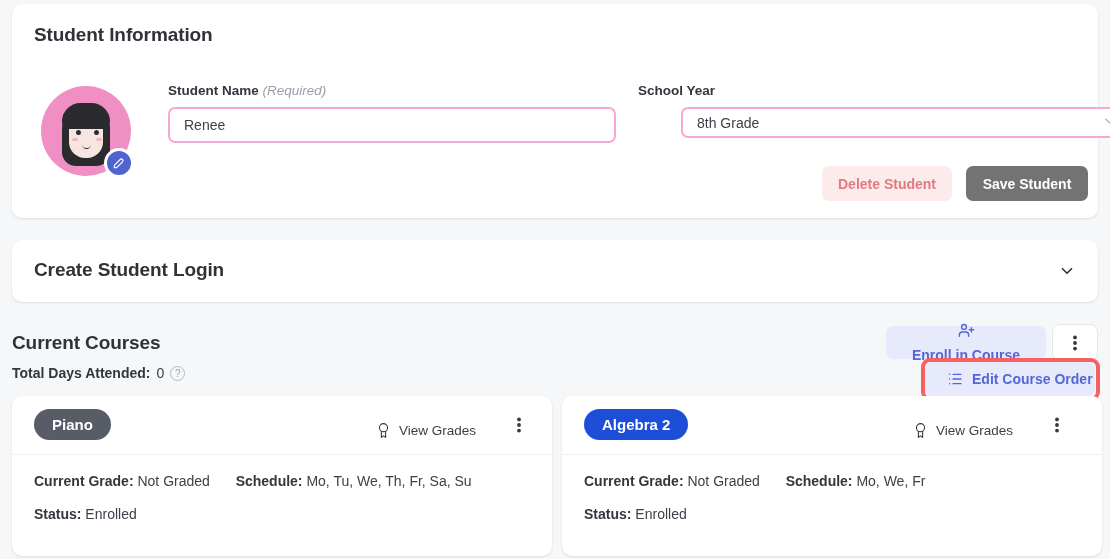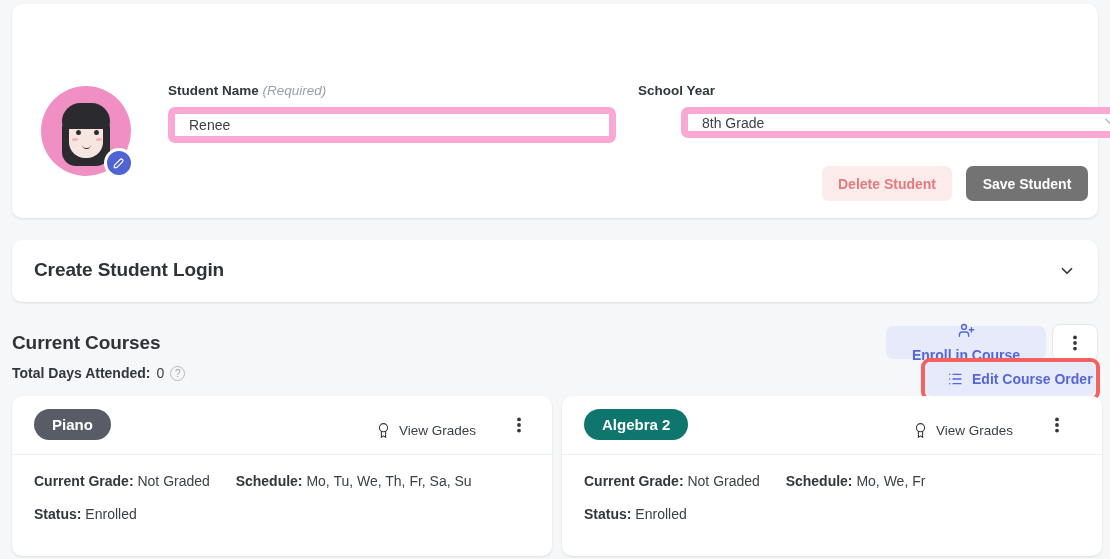--- a/index.html
+++ b/index.html
@@ -45,21 +45,21 @@
     border-radius: 50%; background: #4f63d2; border: 3px solid #ffffff;
     display: flex; align-items: center; justify-content: center;
     cursor: pointer;
   }
 
   .field-label {
     font-size: 13.5px; font-weight: bold; color: #32363d;
   }
   .field-label .req { font-weight: normal; font-style: italic; color: #9aa0a9; }
   .text-input, .select-input {
-    background: #fff; border: 7px solid #f9a8d4; border-radius: 7px;
+    background: #fff; border: 2px solid #f9a8d4; border-radius: 7px;
     font-size: 14px; color: #3c4149; font-family: "Liberation Sans", sans-serif;
     padding: 0 14px; outline: none; width: 100%; height: 100%;
   }
   #name-label { position: absolute; left: 156px; top: 79px; }
   #name-input-wrap { position: absolute; left: 156px; top: 103px; width: 448px; height: 36px; }
   #year-label { position: absolute; left: 626px; top: 79px; }
   #year-input-wrap { position: absolute; left: 626px; top: 103px; width: 450px; height: 31px; margin-left: 43px; }
   .select-chevron {
     position: absolute; right: 14px; top: 50%; transform: translateY(-50%);
     pointer-events: none;
@@ -150,20 +150,21 @@
   .course-row { font-size: 14px; color: #3c4149; margin-bottom: 17px; white-space: nowrap; }
   .course-row b { color: #32363d; font-weight: bold; }
   .course-row .gap { display: inline-block; width: 18px; }
 </style>
 </head>
 <body>
 
 <div class="page">
 
   <div class="card" id="student-info-card">
+    <div class="section-title" id="student-info-title">Student Information</div>
 
     <div class="avatar-wrap">
       <div class="avatar-circle">
         <div class="av-hair-back"></div>
         <div class="av-face"></div>
         <div class="av-hair-top"></div>
         <div class="av-eye l"></div>
           <div class="av-eye r"></div>
         <div class="av-cheek l"></div>
           <div class="av-cheek r"></div>
@@ -284,21 +285,21 @@
       </div>
       <div class="course-row">
         <b>Status:</b>
         <span>Enrolled</span>
       </div>
     </div>
   </div>
 
   <div class="course-card" id="course-card-1">
     <div class="course-head">
-      <div class="course-badge" style="background:#0f766e;text-align:center;">Algebra 2</div>
+      <div class="course-badge" style="background:#1d4ed8;text-align:center;">Algebra 2</div>
       <div class="view-grades" style="left:351px;">
         <span style="display:flex;">
           <svg width="15" height="17" viewBox="0 0 24 26" fill="none" stroke="#32363d" stroke-width="1.7" stroke-linecap="round" stroke-linejoin="round">
             <circle cx="12" cy="8.5" r="6.5"></circle>
             <polyline points="8.6 14.2 8.6 24 12 21.6 15.4 24 15.4 14.2"></polyline>
           </svg>
         </span>
         <span>View Grades</span>
       </div>
       <div class="course-kebab" style="left:485px;">

